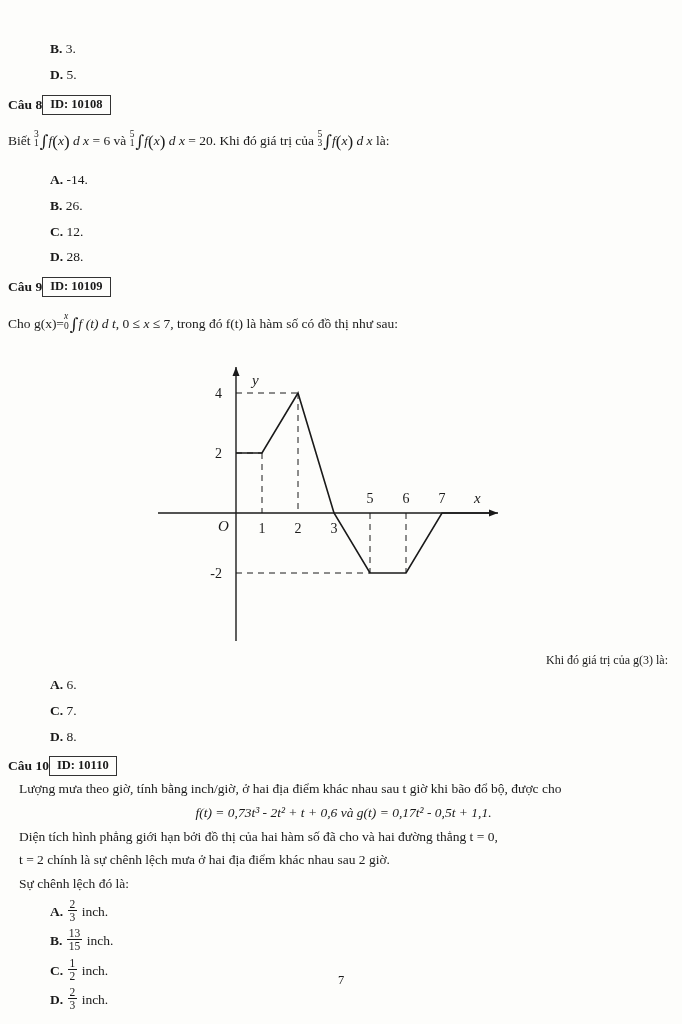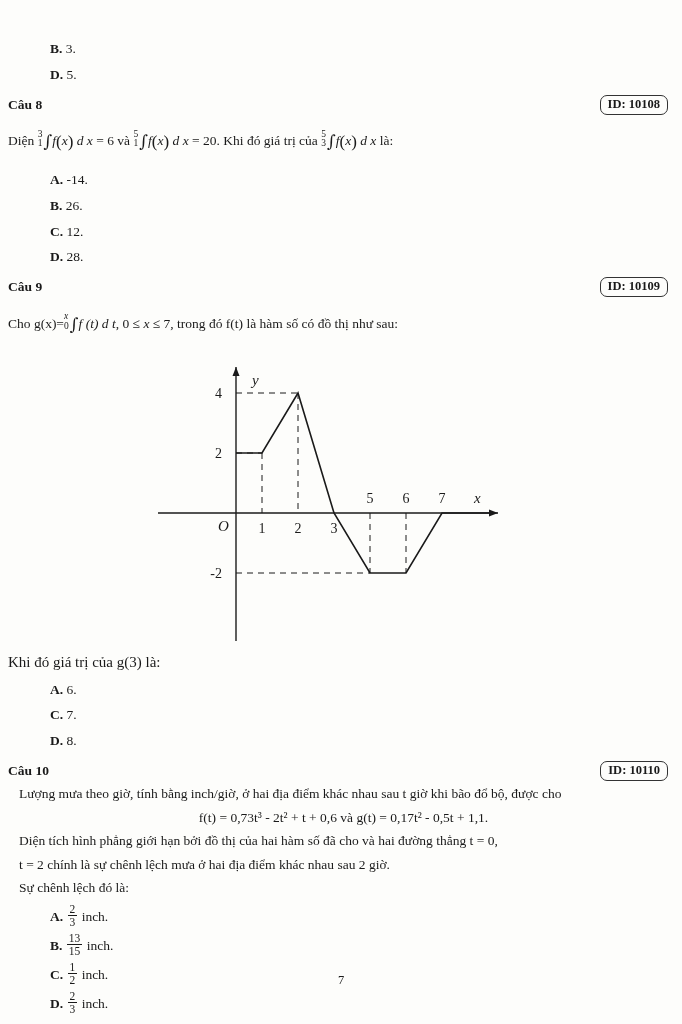--- a/index.html
+++ b/index.html
@@ -22,57 +22,58 @@
     height: 1024px;
     background: #fdfdfb;
   }
   .content {
     position: absolute;
     left: 8px;
     top: 34px;
     width: 660px;
   }
   .q-line {
-    font-size: 15px;
+    font-size: 12px;
     line-height: 1.55;
     margin: 0;
+    text-align: right;
   }
   .choice {
     font-size: 13.5px;
     line-height: 1.62;
     margin: 4px;
     padding-left: 38px;
   }
   .choice .lbl {
     font-weight: bold;
   }
   .qhead {
     font-size: 13.5px;
     font-weight: bold;
     margin: 9px 0 2px 0;
     display: flex;
     align-items: center;
-    justify-content: space-between;
   }
   .qid {
     display: inline-block;
     border: 1px solid #333;
-    border-radius: 7px;
+    border-radius: 0;
     padding: 0px 7px 1px 7px;
     font-size: 12.5px;
     font-weight: bold;
     line-height: 1.35;
   }
   .para {
     font-size: 13.5px;
     line-height: 1.6;
     margin: 2px 0 0 11px;
   }
   .center {
     text-align: center;
+    font-style: italic;
   }
   .frac {
     display: inline-block;
     vertical-align: -0.45em;
     text-align: center;
     font-size: 11.5px;
     line-height: 1.05;
     margin: 0 1px;
   }
   .frac .num { display: block; padding: 0 2px; }
@@ -124,21 +125,21 @@
     <div>
       <p class="choice"><span class="lbl">B.</span> <span>3.</span></p>
       <p class="choice"><span class="lbl">D.</span> <span>5.</span></p>
     </div>
 
     <div class="qhead">
       <span>Câu 8</span>
       <span class="qid">ID: 10108</span>
     </div>
     <p class="mathline">
-      <span>Diện</span>
+      <span>Biết</span>
       <span class="lim"><span class="up">3</span><span class="lo">1</span></span><span class="intg">∫</span><span class="it">f</span><span class="bigparen">(</span><span class="it">x</span><span class="bigparen">)</span>&nbsp;<span class="it">d x</span>
       <span>= 6 và</span>
       <span class="lim"><span class="up">5</span><span class="lo">1</span></span><span class="intg">∫</span><span class="it">f</span><span class="bigparen">(</span><span class="it">x</span><span class="bigparen">)</span>&nbsp;<span class="it">d x</span>
       <span>= 20. Khi đó giá trị của</span>
       <span class="lim"><span class="up">5</span><span class="lo">3</span></span><span class="intg">∫</span><span class="it">f</span><span class="bigparen">(</span><span class="it">x</span><span class="bigparen">)</span>&nbsp;<span class="it">d x</span>
       <span>là:</span>
     </p>
     <div>
       <p class="choice"><span class="lbl">A.</span> <span>-14.</span></p>
       <p class="choice"><span class="lbl">B.</span> <span>26.</span></p>

